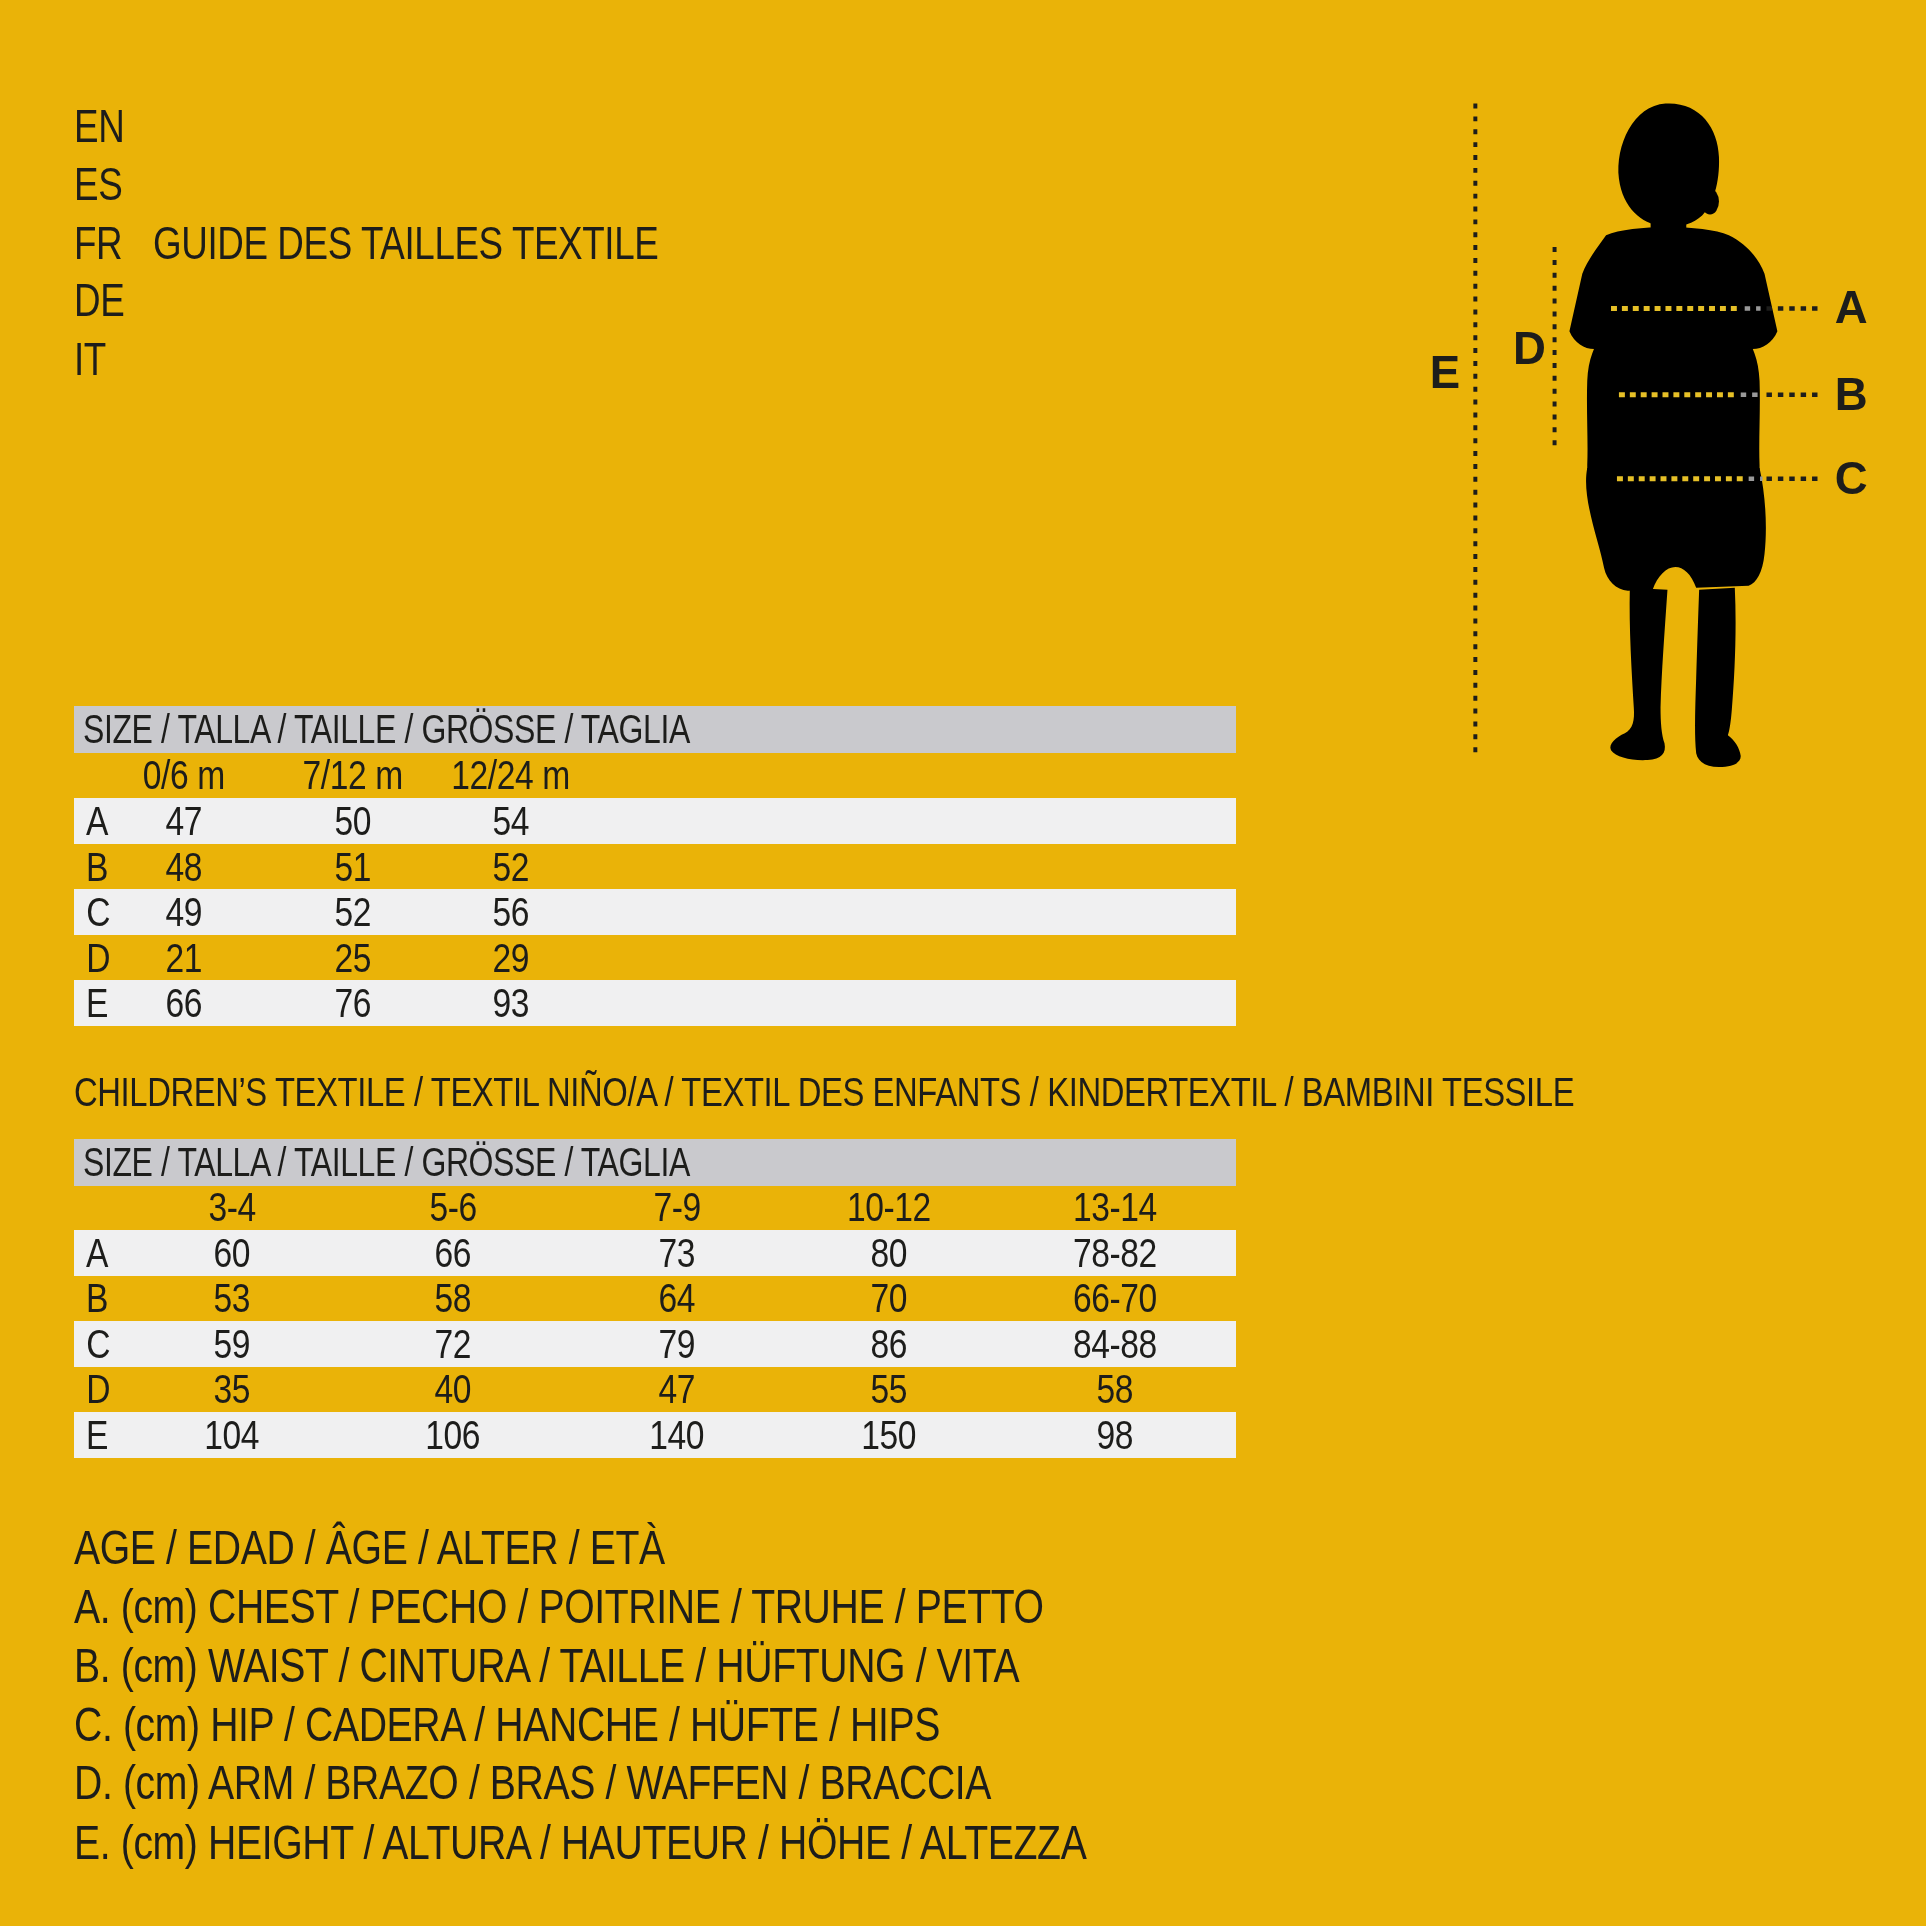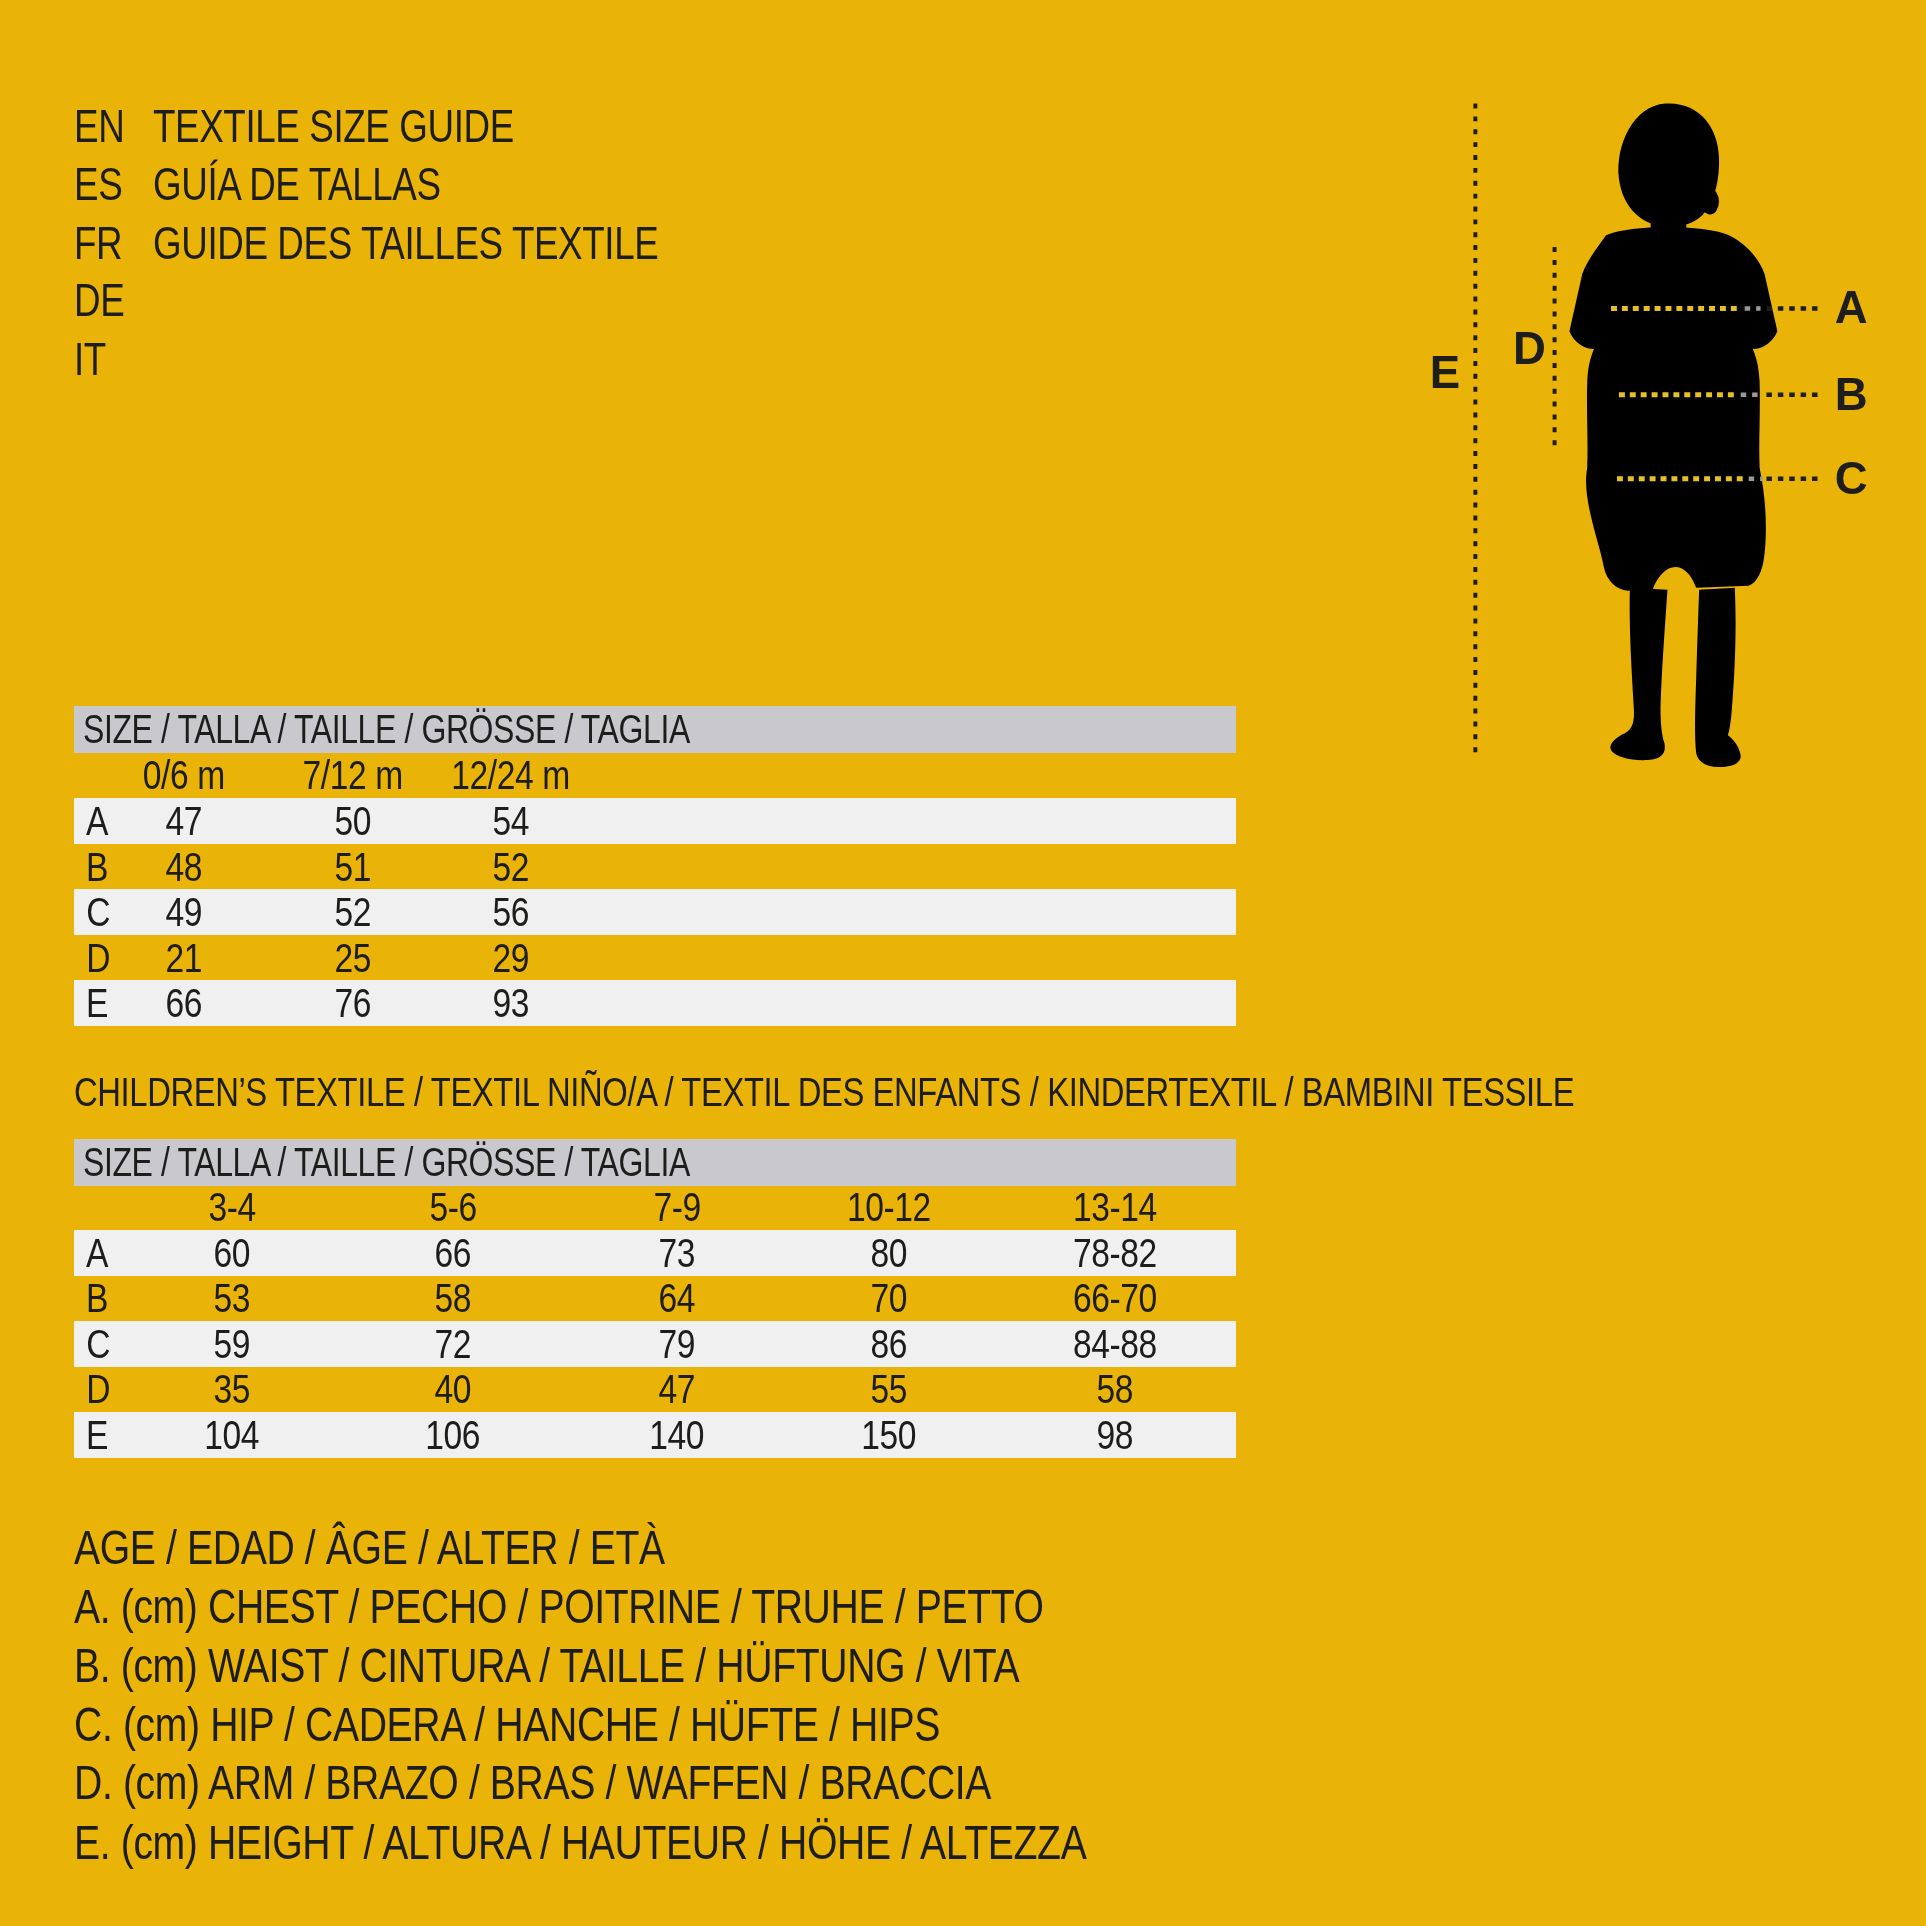--- a/index.html
+++ b/index.html
@@ -28,25 +28,23 @@
   .mlabel{font-family:"Liberation Sans",sans-serif;font-weight:bold;font-size:46px;fill:#1d1d1b;}
 </style>
 </head>
 <body>
 
 <div id="page">
 
   <div>
     <div class="lr" style="top:99px">
       <span class="lcode"><span class="cx">EN</span></span>
-      <span class="llabel"><span class="cx">TEXTILE SIZE GUIDE</span></span>
     </div>
     <div class="lr" style="top:157px">
       <span class="lcode"><span class="cx">ES</span></span>
-      <span class="llabel"><span class="cx">GUÍA DE TALLAS</span></span>
     </div>
     <div class="lr" style="top:216px">
       <span class="lcode"><span class="cx">FR</span></span>
       <span class="llabel"><span class="cx">GUIDE DES TAILLES TEXTILE</span></span>
     </div>
     <div class="lr" style="top:273px">
       <span class="lcode"><span class="cx">DE</span></span>
     </div>
     <div class="lr" style="top:332px">
       <span class="lcode"><span class="cx">IT</span></span>

